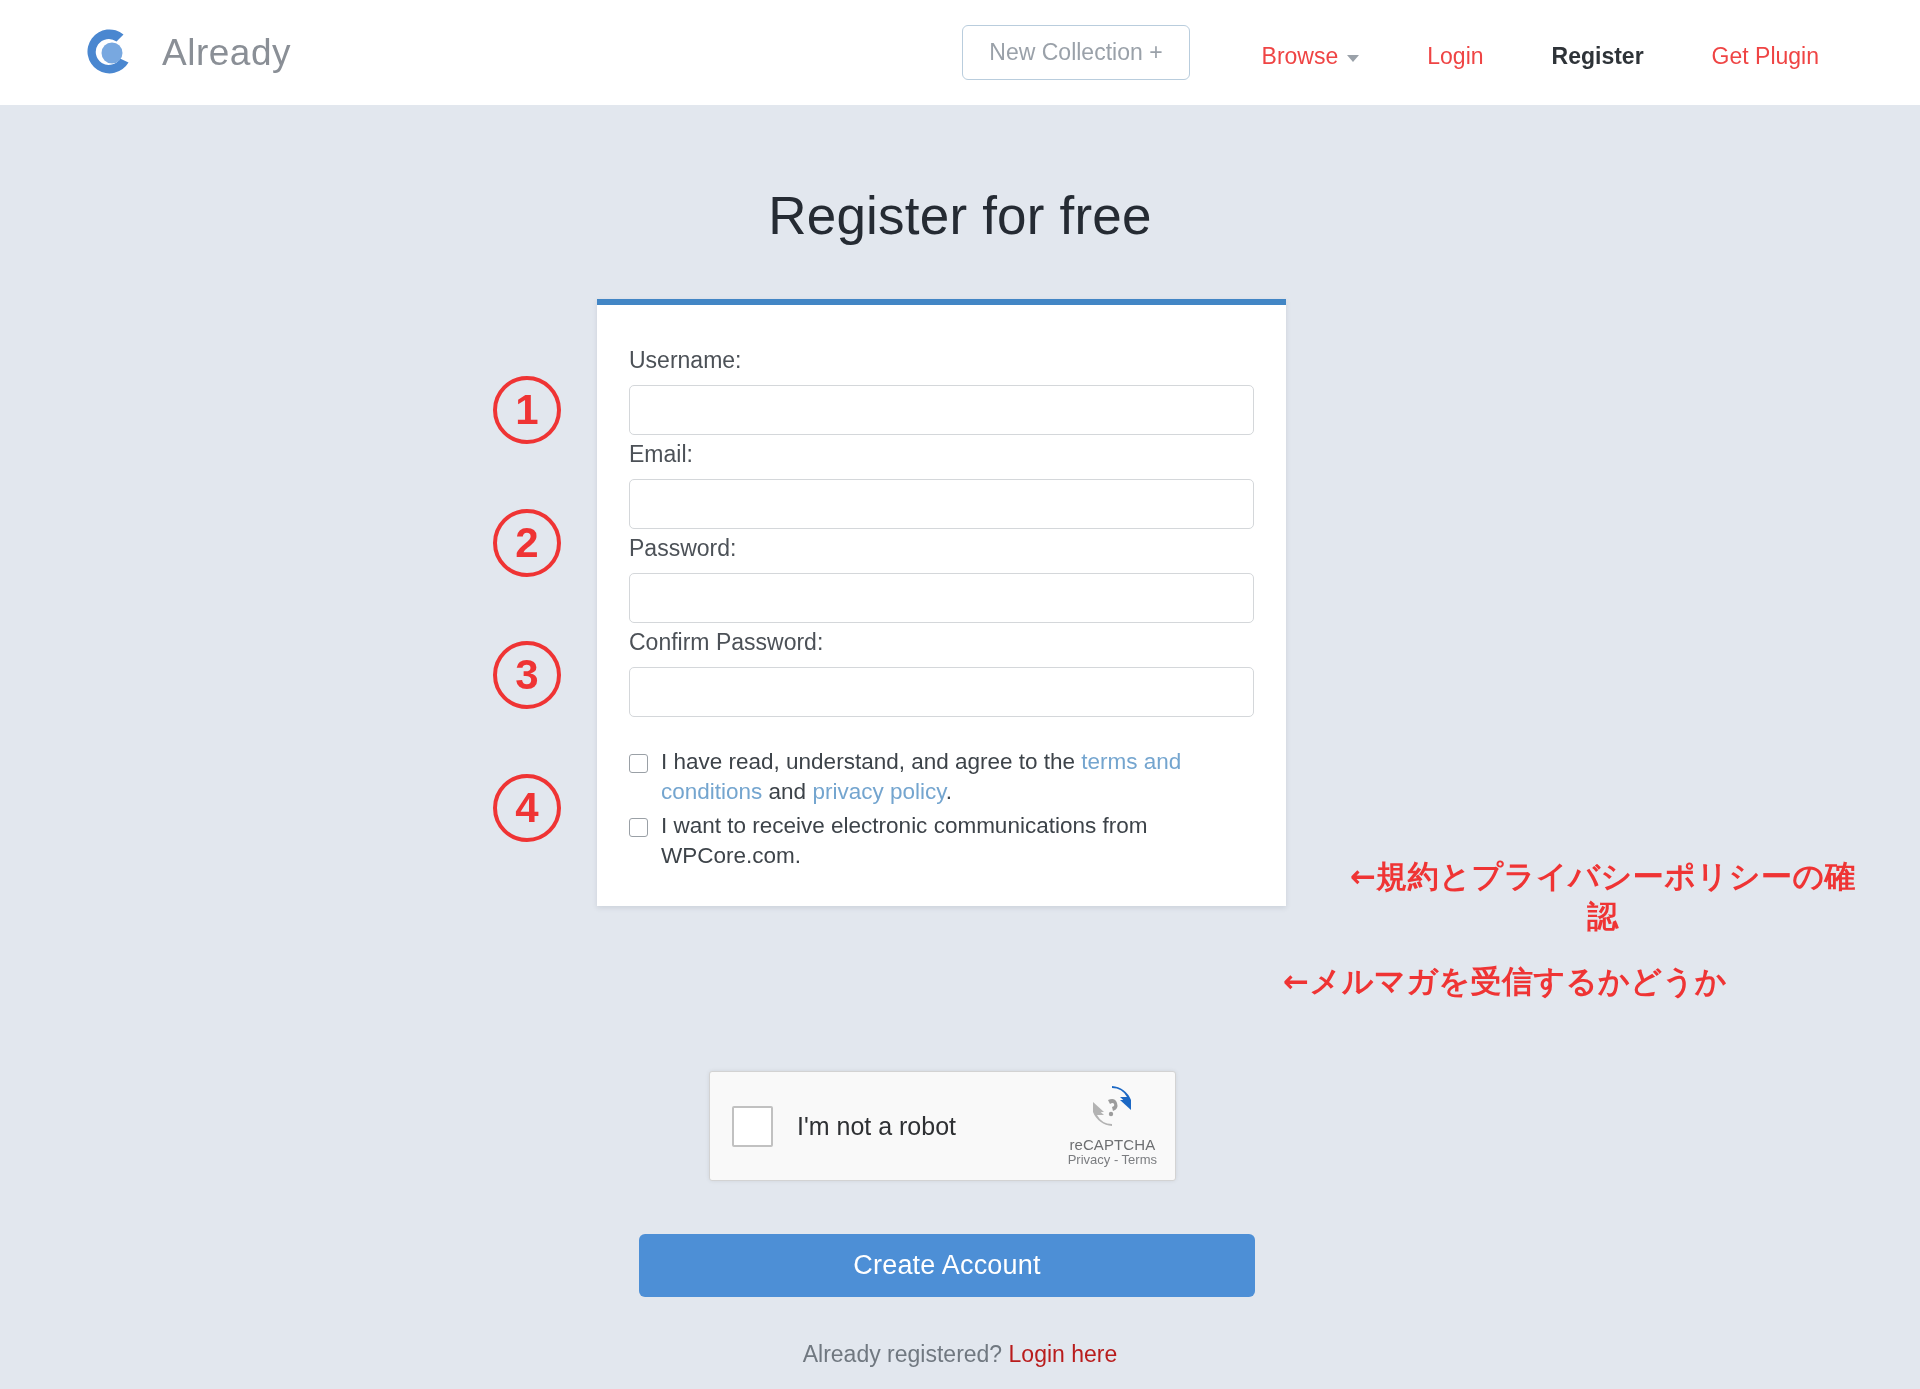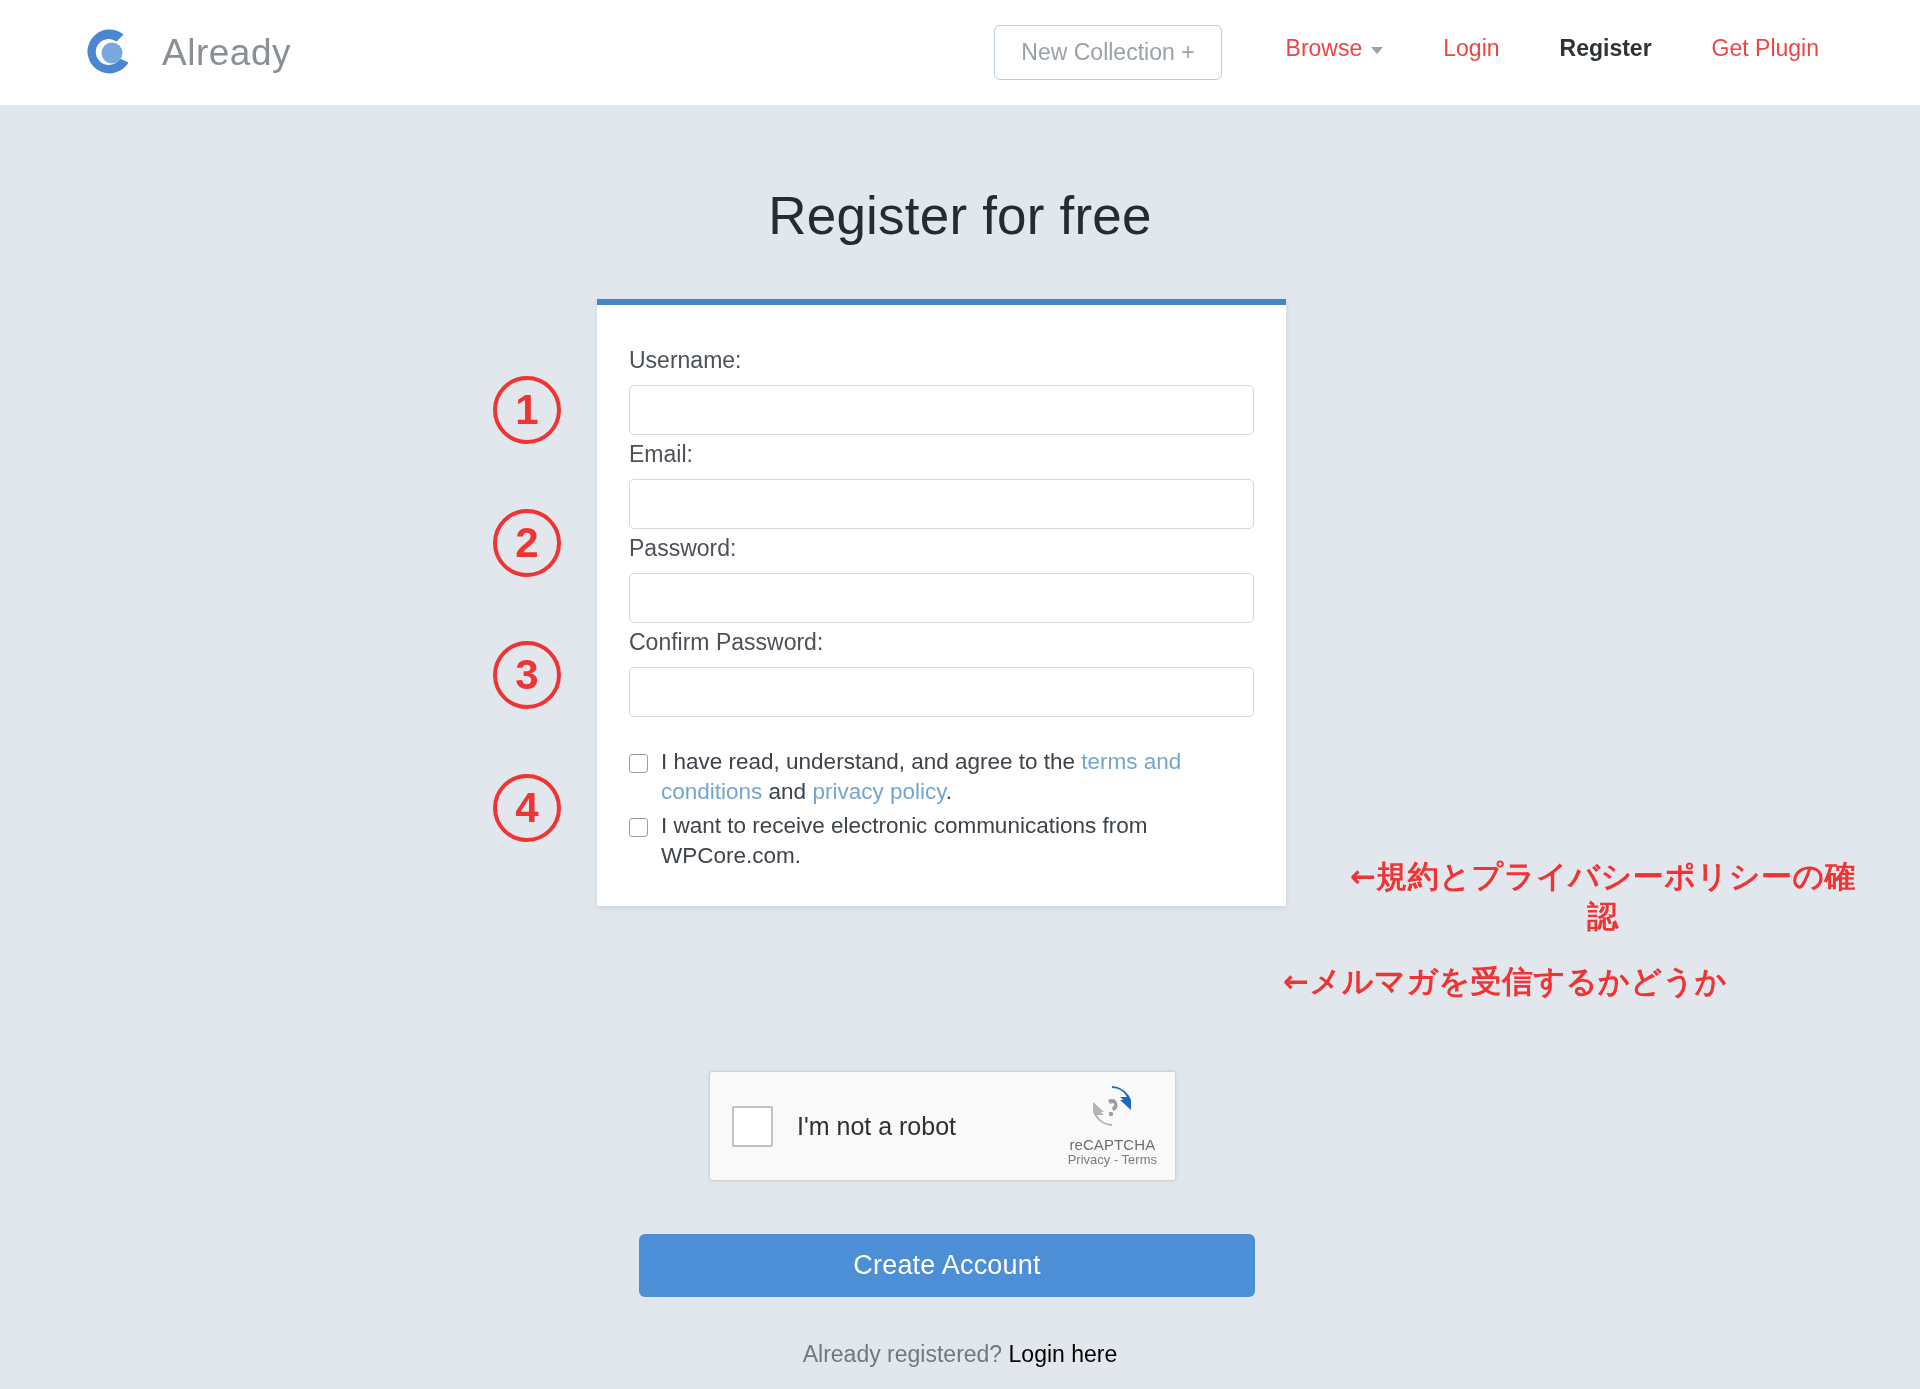--- a/index.html
+++ b/index.html
@@ -38,22 +38,22 @@
   #brand-name {
     font-size: 37px;
     color: #8a8f96;
     letter-spacing: 0.5px;
     font-weight: 400;
     white-space: nowrap;
   }
   #main-nav {
     margin-left: auto;
     display: flex;
-    align-items: flex-start;
-    gap: 8px;
+    align-items: flex-end;
+    gap: 16px;
   }
   #new-collection-button {
     border: 1px solid #b9cddd;
     border-radius: 6px;
     background: #ffffff;
     color: #9aa1a9;
     font-size: 23px;
     font-family: "Liberation Sans", sans-serif;
     padding: 14px 26px;
     cursor: pointer;
@@ -267,21 +267,21 @@
     letter-spacing: 0.2px;
   }
   #login-prompt {
     position: absolute;
     left: 0; right: 0;
     top: 1341px;
     text-align: center;
     font-size: 23px;
     color: #707880;
   }
-  #login-prompt .inline-link { color: #000000; }
+  #login-prompt .inline-link { color: #b91c1c; }
 </style>
 </head>
 <body>
 
 <header id="site-header">
   <a id="brand">
     <span id="brand-logo">
       <svg width="62" height="62" viewBox="0 0 62 62" aria-hidden="true">
         <path d="M45.5 12.5 A22 22 0 1 0 50.5 40.5 L42 36.5 A13 13 0 1 1 38.5 19.5 Z" fill="#4a87d0"></path>
         <circle cx="34" cy="31" r="10.5" fill="#78a8e0"></circle>

